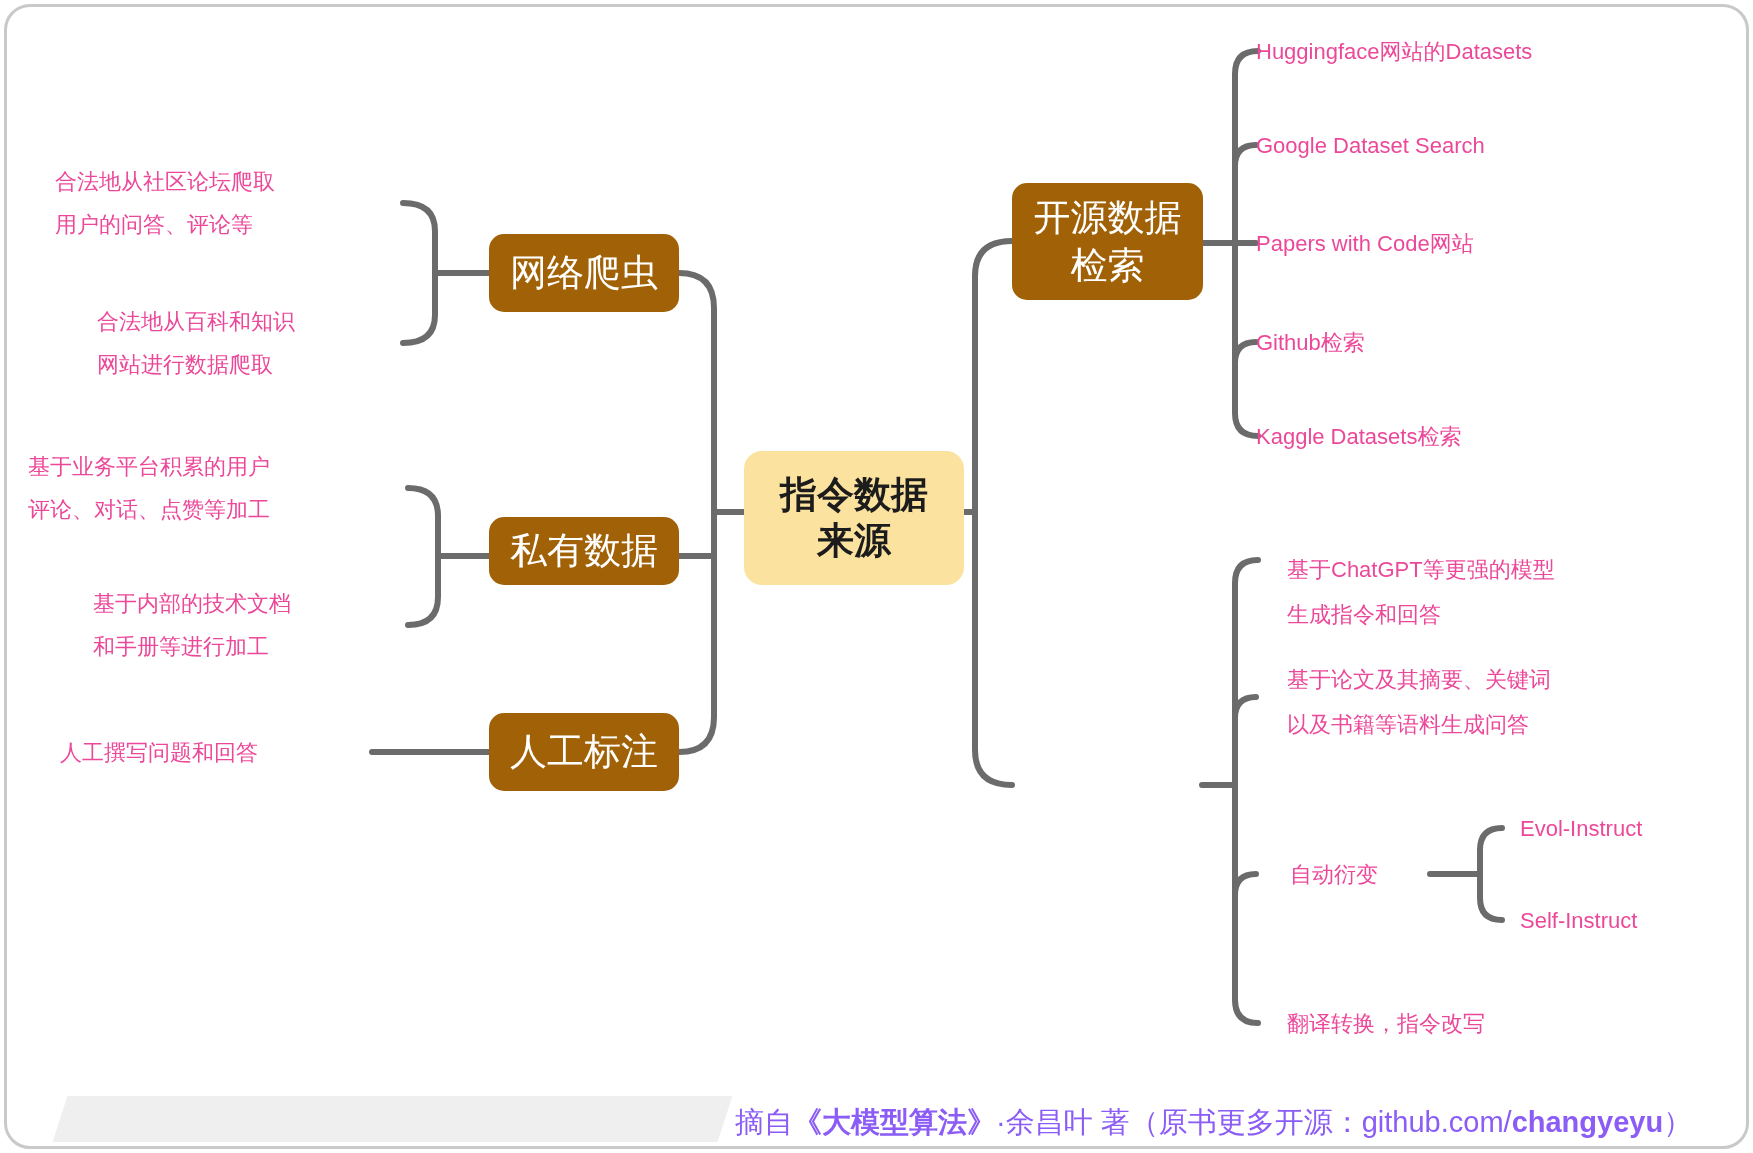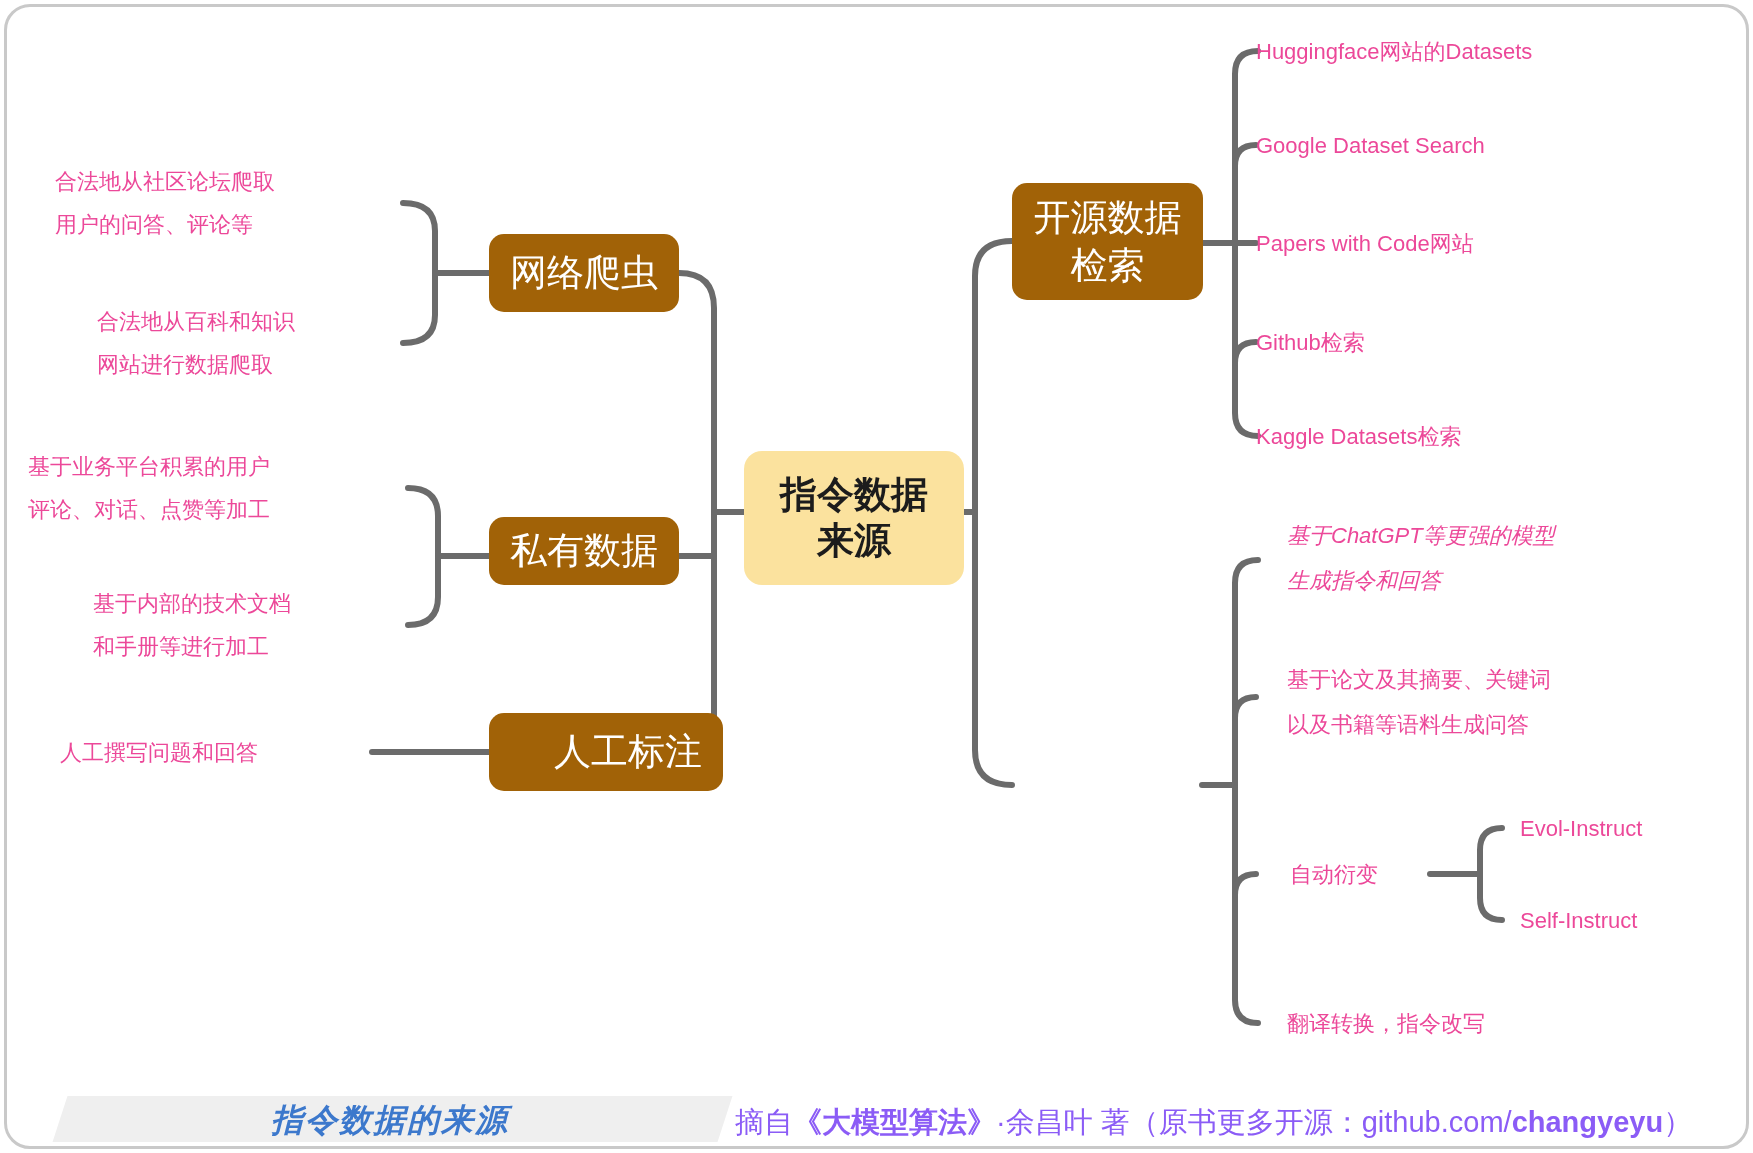--- a/index.html
+++ b/index.html
@@ -105,49 +105,48 @@
       <path d="M 1430 874 L 1480 874"></path>
       <path d="M 1502 828 Q 1480 828 1480 850 L 1480 898 Q 1480 920 1502 920"></path>
     </g>
   </svg>
 
   <div class="node center" style="left:744px;top:451px;width:220px;height:134px;">指令数据
 来源</div>
 
   <div class="node" style="left:489px;top:234px;width:190px;height:78px;">网络爬虫</div>
   <div class="node" style="left:489px;top:517px;width:190px;height:68px;">私有数据</div>
-  <div class="node" style="left:489px;top:713px;width:190px;height:78px;padding-left:44px;">人工标注</div>
+  <div class="node" style="left:489px;top:713px;width:190px;height:78px;">人工标注</div>
 
   <div class="leaf" style="left:55px;top:160px;">合法地从社区论坛爬取
 用户的问答、评论等</div>
   <div class="leaf" style="left:97px;top:300px;">合法地从百科和知识
 网站进行数据爬取</div>
   <div class="leaf" style="left:28px;top:445px;">基于业务平台积累的用户
 评论、对话、点赞等加工</div>
   <div class="leaf" style="left:93px;top:582px;">基于内部的技术文档
 和手册等进行加工</div>
   <div class="leaf" style="left:60px;top:731px;">人工撰写问题和回答</div>
 
   <div class="node" style="left:1012px;top:183px;width:191px;height:117px;">开源数据
 检索</div>
 
   <div class="leaf rt" style="left:1256px;top:29px;">Huggingface网站的Datasets</div>
   <div class="leaf rt" style="left:1256px;top:123px;">Google Dataset Search</div>
   <div class="leaf rt" style="left:1256px;top:221px;">Papers with Code网站</div>
   <div class="leaf rt" style="left:1256px;top:320px;">Github检索</div>
   <div class="leaf rt" style="left:1256px;top:414px;">Kaggle Datasets检索</div>
 
-  <div class="leaf rt" style="left:1287px;top:513px;font-style:italic;">基于ChatGPT等更强的模型
+  <div class="leaf rt" style="left:1287px;top:547px;">基于ChatGPT等更强的模型
 生成指令和回答</div>
   <div class="leaf rt" style="left:1287px;top:657px;">基于论文及其摘要、关键词
 以及书籍等语料生成问答</div>
   <div class="leaf rt" style="left:1290px;top:852px;">自动衍变</div>
   <div class="leaf rt" style="left:1287px;top:1001px;">翻译转换，指令改写</div>
 
   <div class="leaf rt" style="left:1520px;top:806px;">Evol-Instruct</div>
   <div class="leaf rt" style="left:1520px;top:898px;">Self-Instruct</div>
 
   <div id="footer-band"></div>
-  <div id="footer-caption">指令数据的来源</div>
   <div id="footer-credit"><span>摘自</span><b>《大模型算法》</b><span>·余昌叶 著（原书更多开源：github.com/</span><b>changyeyu</b><span>）</span></div>
 
   <div id="frame"></div>
 </div>
 
 </body></html>

